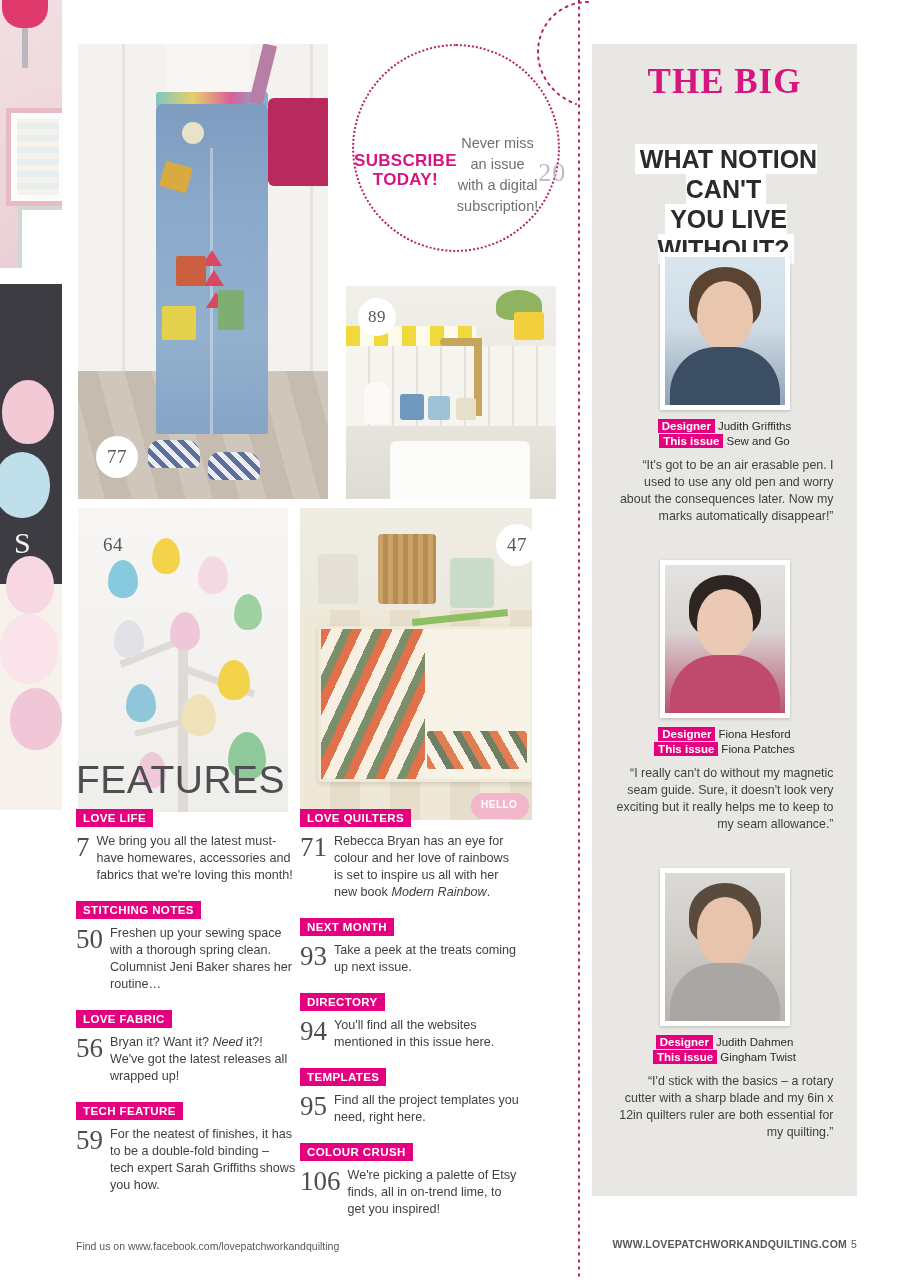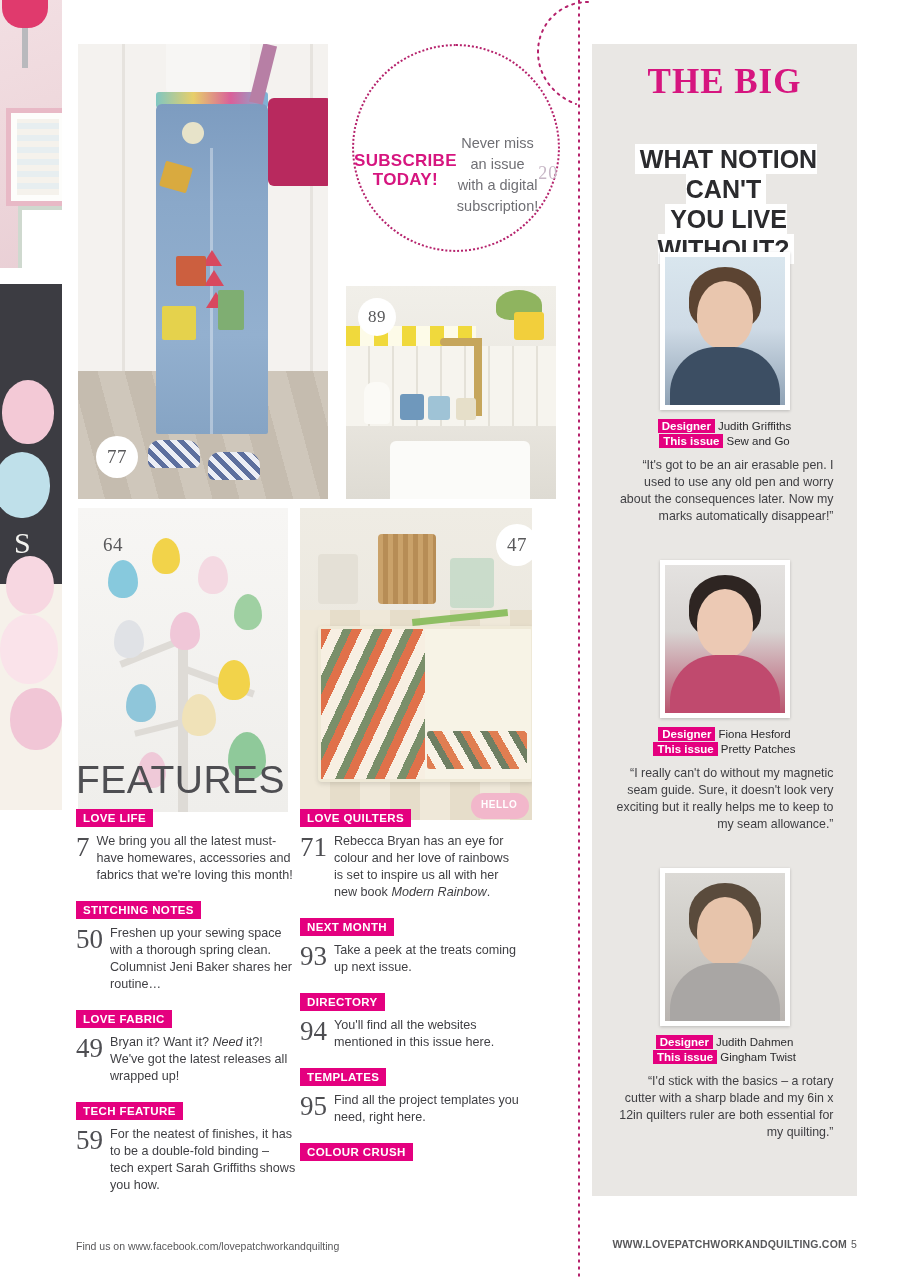--- a/index.html
+++ b/index.html
@@ -321,21 +321,21 @@
     margin-top: 9px;
     color: #6f6f74;
     font-size: 14.5px;
     line-height: 21px;
     width: 150px;
   }
   .subscribe .num {
     margin-top: 6px;
     color: #c7b7c6;
     font-family: "Liberation Serif", serif;
-    font-size: 18px;
+    font-size: 26px;
     letter-spacing: 1px;
   }
 
   
   .features-title {
     position: absolute;
     left: 76px; top: 758px;
     font-family: "Liberation Sans", sans-serif;
     font-weight: 300;
     font-size: 39px;
@@ -602,21 +602,21 @@
       <div class="cat">STITCHING NOTES</div>
       <div class="entry-body">
         <div class="pg">50</div>
         <div class="desc">Freshen up your sewing space with a thorough spring clean. Columnist Jeni Baker shares her routine…</div>
       </div>
     </div>
 
     <div class="entry">
       <div class="cat">LOVE FABRIC</div>
       <div class="entry-body">
-        <div class="pg">49</div>
+        <div class="pg">56</div>
         <div class="desc"><span>Bryan it? Want it? </span><em>Need</em><span> it?! We've got the latest releases all wrapped up!</span></div>
       </div>
     </div>
 
     <div class="entry">
       <div class="cat">TECH FEATURE</div>
       <div class="entry-body">
         <div class="pg">59</div>
         <div class="desc">For the neatest of finishes, it has to be a double-fold binding – tech expert Sarah Griffiths shows you how.</div>
       </div>
@@ -653,20 +653,24 @@
     <div class="entry">
       <div class="cat">TEMPLATES</div>
       <div class="entry-body">
         <div class="pg">95</div>
         <div class="desc">Find all the project templates you need, right here.</div>
       </div>
     </div>
 
     <div class="entry">
       <div class="cat">COLOUR CRUSH</div>
+      <div class="entry-body">
+        <div class="pg">106</div>
+        <div class="desc">We're picking a palette of Etsy finds, all in on-trend lime, to get you inspired!</div>
+      </div>
     </div>
 
   </div>
 
   <div class="bigq">
     <div class="bigq-inner">
       <div class="bigq-title1">THE BIG</div>
       <div class="bigq-q">
         <span>WHAT NOTION CAN'T</span><br>
         <span>YOU LIVE WITHOUT?</span>
@@ -690,21 +694,21 @@
       <div class="person" style="top: 516px;">
         <div class="p-photo" style="width:120px;">
           <div class="img face2">
             <div class="hair h2"></div>
             <div class="head f2"></div>
             <div class="body b2c"></div>
           </div>
         </div>
         <div class="p-name">
           <span class="lbl">Designer</span><span>Fiona Hesford</span><br>
-          <span class="lbl">This issue</span><span>Pretty Patches</span>
+          <span class="lbl">This issue</span><span>Fiona Patches</span>
         </div>
         <div class="p-quote">“I really can't do without my magnetic seam guide. Sure, it doesn't look very exciting but it really helps me to keep to my seam allowance.”</div>
       </div>
 
       <div class="person" style="top: 824px;">
         <div class="p-photo" style="width:120px;">
           <div class="img face3">
             <div class="hair h3"></div>
             <div class="head f3"></div>
             <div class="body b3c"></div>

